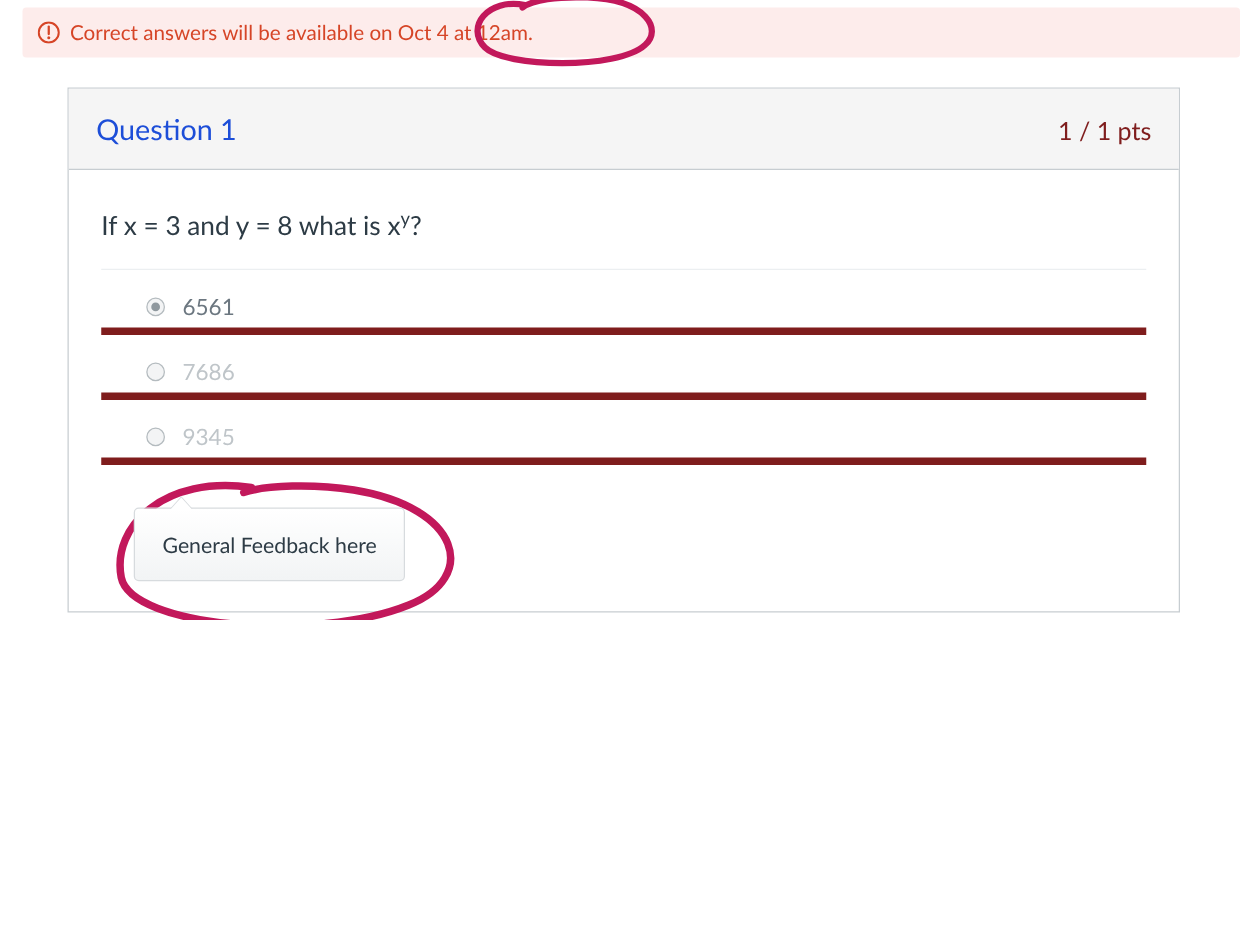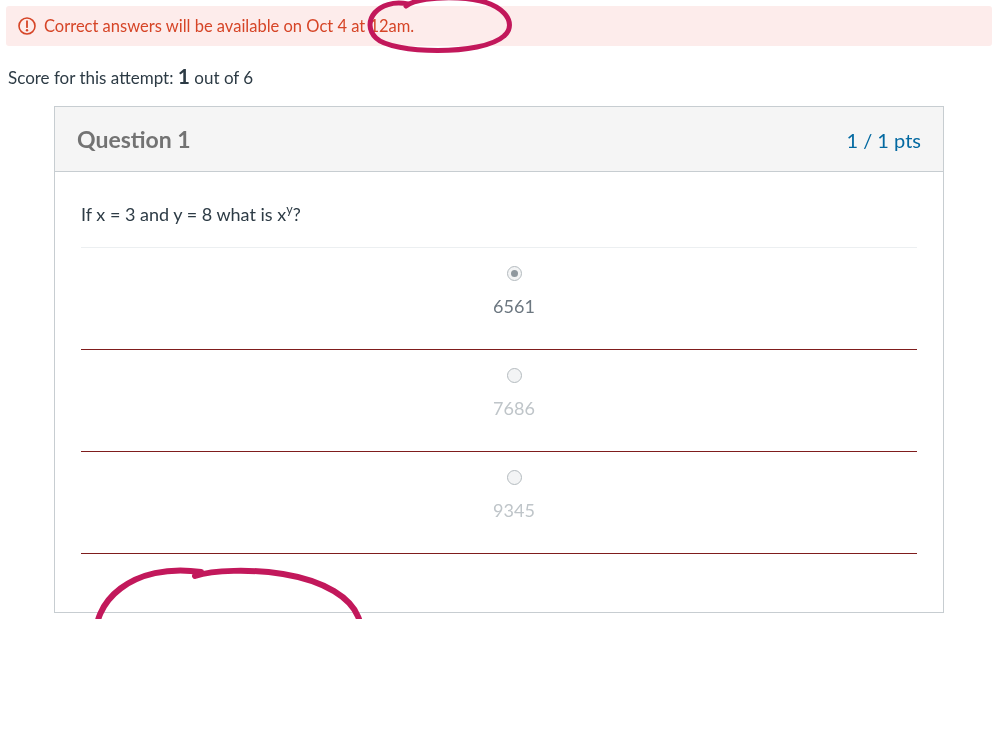--- a/index.html
+++ b/index.html
@@ -16,20 +16,21 @@
   .alert {
     background: #fdeceb;
     color: #d64527;
     padding: 10px 12px;
     border-radius: 3px;
     display: flex;
     align-items: center;
     gap: 8px;
     font-size: 16.5px;
     position: relative;
+    margin-left: 12px;
   }
   .alert svg { flex: 0 0 auto; }
   .alert .annot-date {
     position: absolute;
     left: 352px;
     top: -14px;
     pointer-events: none;
   }
   .meta { padding: 12px 0 6px 2px; font-size: 17px; line-height: 1.7; }
   .meta .score b { font-size: 21px; font-weight: 700; }
@@ -41,36 +42,35 @@
     background: #fff;
   }
   .qhead {
     background: #f5f5f5;
     border-bottom: 1px solid #c7cdd1;
     padding: 18px 22px;
     display: flex;
     align-items: baseline;
     justify-content: space-between;
   }
-  .qtitle { font-size: 23px; font-weight: 700; color: #737373; }
-  .qpts   { font-size: 20px; color: #0369a1; }
+  .qtitle { font-size: 23px; font-weight: 400; color: #1d4ed8; }
+  .qpts   { font-size: 20px; color: #7f1d1d; }
   .qbody  { padding: 30px 26px 24px; position: relative; }
-  .qprompt { font-size: 18px; padding-bottom: 22px; }
+  .qprompt { font-size: 21px; padding-bottom: 22px; }
   .qprompt sup { font-size: 0.7em; }
 
   .answers { border-top: 1px solid #eceff1; }
   .answer {
     display: flex;
     align-items: center;
     gap: 14px;
-    padding: 18px 6px 32px 36px;
-    border-bottom: 1px solid #7f1d1d;
+    padding: 18px 6px 6px 36px;
+    border-bottom: 6px solid #7f1d1d;
     font-size: 18px;
     color: #bfc5c9;
-    flex-direction: column;
   }
   .answer.selected { color: #6c7780; }
   .radio {
     width: 15px; height: 15px; border-radius: 50%;
     border: 1px solid #b4bbbf; background: #f3f4f5;
     position: relative; flex: 0 0 auto;
   }
   .answer.selected .radio::after {
     content: ""; position: absolute; inset: 3px;
     border-radius: 50%; background: #8f989e;
@@ -112,23 +112,20 @@
       <line x1="9" y1="4.2" x2="9" y2="10.2" stroke="#d64527" stroke-width="1.8" stroke-linecap="round"></line>
       <circle cx="9" cy="13.2" r="1.2" fill="#d64527"></circle>
     </svg>
     <span>Correct answers will be available on Oct 4 at 12am.</span>
     <svg class="annot-date" width="160" height="64" viewBox="0 0 160 64">
       <path d="M50 12 C 20 6, 2 30, 18 46 C 34 62, 124 64, 146 44 C 160 32, 148 8, 100 6 C 76 5, 56 8, 48 14" fill="none" stroke="#c2185b" stroke-width="5" stroke-linecap="round"></path>
     </svg>
   </div>
 
   <div class="meta">
-    <div class="score">
-      <span>Score for this attempt: </span><b>1</b><span> out of 6</span>
-    </div>
   </div>
 
   <div class="qwrap">
     <div class="question">
       <div class="qhead">
         <div class="qtitle">Question 1</div>
         <div class="qpts">1 / 1 pts</div>
       </div>
       <div class="qbody">
         <div class="qprompt">
@@ -146,18 +143,21 @@
             <div class="answer">
               <span class="radio"></span>
               <span>9345</span>
             </div>
           </div>
 
         <div class="feedback-wrap">
           <svg class="annot-feedback" width="300" height="130" viewBox="0 0 300 130">
             <path d="M118 10 C 50 0, 6 40, 14 82 C 22 122, 170 134, 244 104 C 300 82, 286 26, 200 12 C 168 7, 130 8, 112 14" fill="none" stroke="#c2185b" stroke-width="6" stroke-linecap="round"></path>
           </svg>
+          <div class="feedback">
+            <span>General Feedback here</span>
+          </div>
         </div>
       </div>
     </div>
   </div>
 
 </div>
 
 </body></html>

